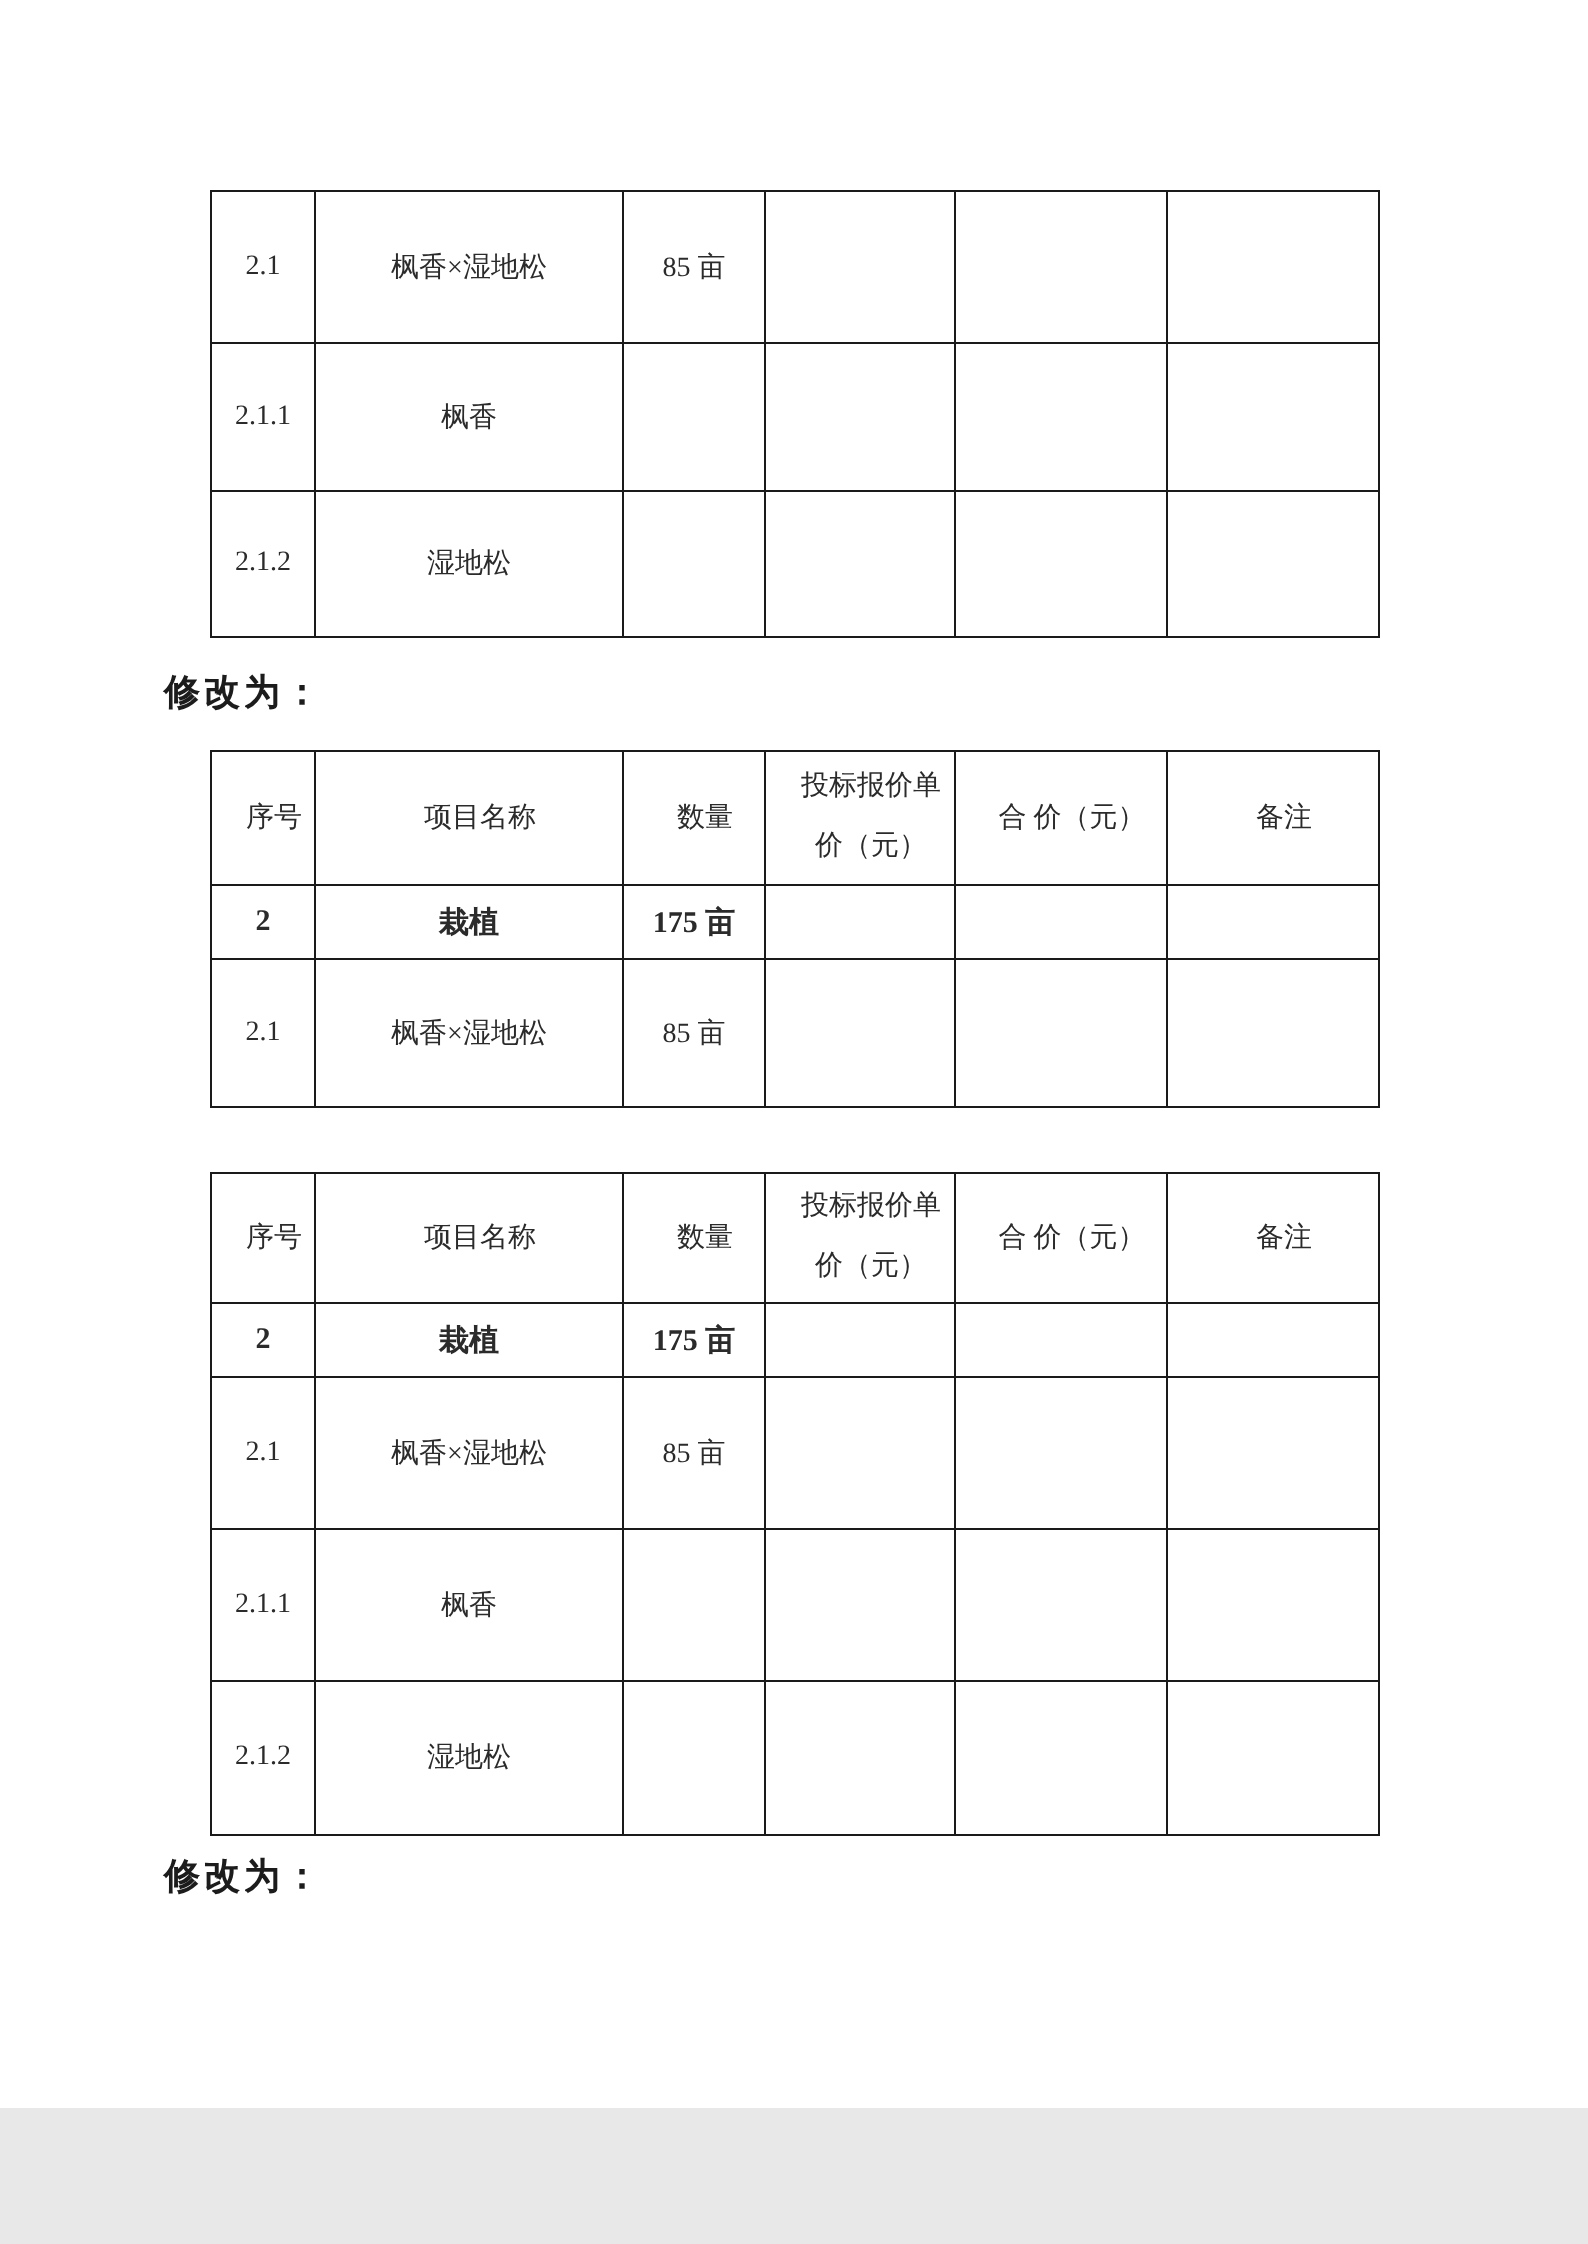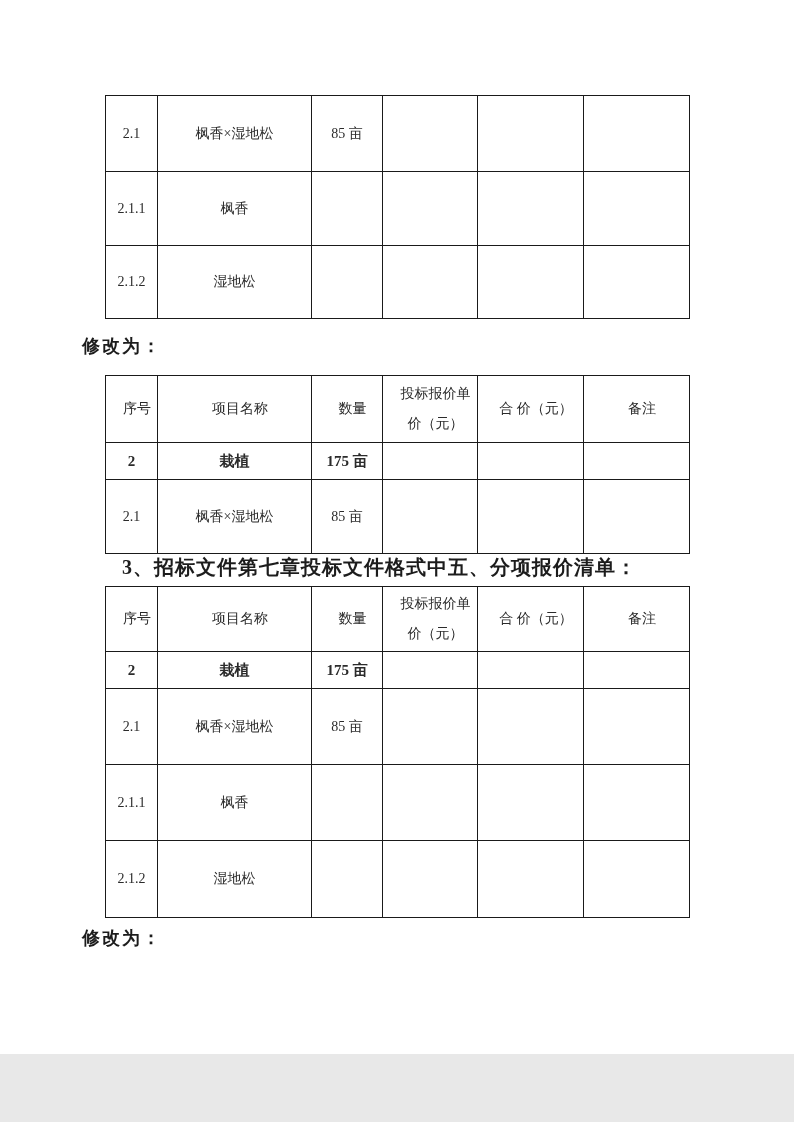--- a/index.html
+++ b/index.html
@@ -129,21 +129,20 @@
         <td>2.1</td>
         <td>枫香×湿地松</td>
         <td>85 亩</td>
         <td></td>
         <td></td>
         <td></td>
       </tr>
     </tbody>
   </table>
 
-  <div class="section-heading" style="left:122px; top:554px;">3、招标文件第七章投标文件格式中五、分项报价清单：</div>
 
   <table class="doc-table" style="top:586px;">
     <colgroup>
       <col style="width:52px">
         <col style="width:154px">
         <col style="width:71px">
       <col style="width:95px">
         <col style="width:106px">
         <col style="width:106px">
     </colgroup>

